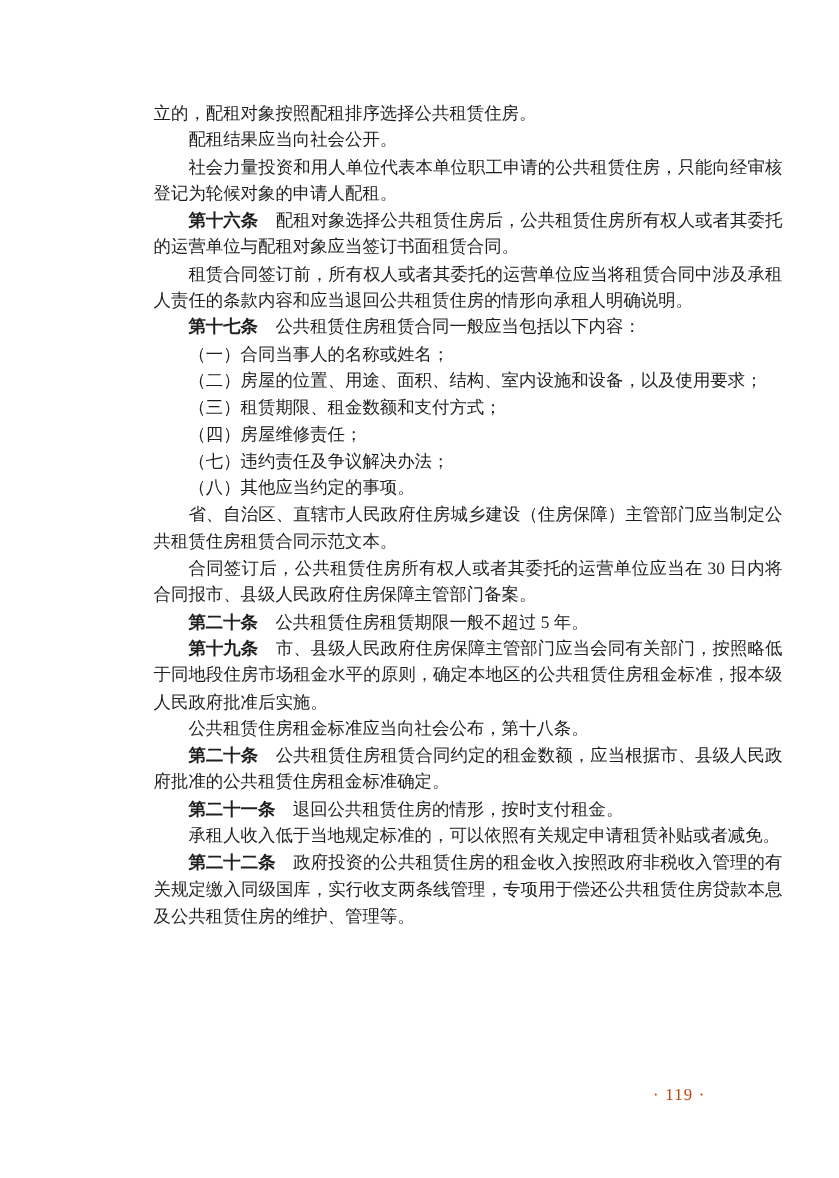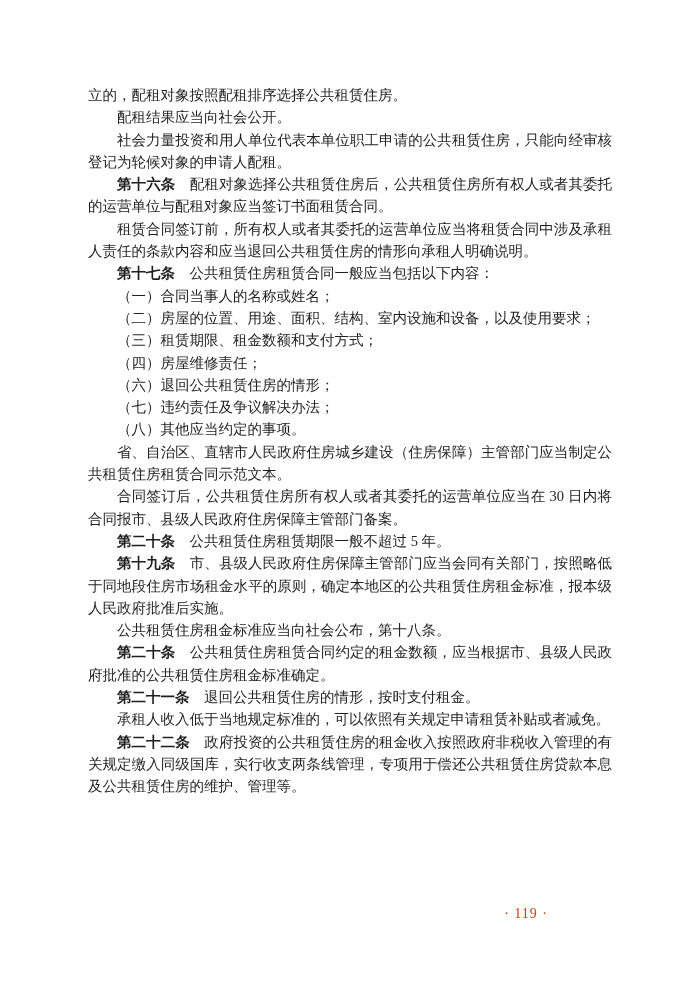--- a/index.html
+++ b/index.html
@@ -12,20 +12,21 @@
     background: #ffffff;
     overflow: hidden;
   }
   .page {
     position: relative;
     width: 645px;
     height: 982px;
     background: #ffffff;
     font-family: "Liberation Serif", serif;
     color: #1f1f1f;
+    margin-left: 40px;
   }
   .document-body {
     position: absolute;
     left: 88px;
     top: 84px;
     width: 524px;
     font-size: 14.5px;
     line-height: 22.3px;
     text-align: justify;
     text-justify: inter-ideograph;
@@ -61,21 +62,20 @@
       <p class="para noindent"><span>立的，配租对象按照配租排序选择公共租赁住房。</span></p>
       <p class="para"><span>配租结果应当向社会公开。</span></p>
       <p class="para"><span>社会力量投资和用人单位代表本单位职工申请的公共租赁住房，只能向经审核登记为轮候对象的申请人配租。</span></p>
       <p class="para"><span class="article-num">第十六条</span><span>配租对象选择公共租赁住房后，公共租赁住房所有权人或者其委托的运营单位与配租对象应当签订书面租赁合同。</span></p>
       <p class="para"><span>租赁合同签订前，所有权人或者其委托的运营单位应当将租赁合同中涉及承租人责任的条款内容和应当退回公共租赁住房的情形向承租人明确说明。</span></p>
       <p class="para"><span class="article-num">第十七条</span><span>公共租赁住房租赁合同一般应当包括以下内容：</span></p>
       <p class="para"><span>（一）合同当事人的名称或姓名；</span></p>
       <p class="para"><span>（二）房屋的位置、用途、面积、结构、室内设施和设备，以及使用要求；</span></p>
       <p class="para"><span>（三）租赁期限、租金数额和支付方式；</span></p>
       <p class="para"><span>（四）房屋维修责任；</span></p>
-      <p class="para"><span>（六）退回公共租赁住房的情形；</span></p>
       <p class="para"><span>（七）违约责任及争议解决办法；</span></p>
       <p class="para"><span>（八）其他应当约定的事项。</span></p>
       <p class="para"><span>省、自治区、直辖市人民政府住房城乡建设（住房保障）主管部门应当制定公共租赁住房租赁合同示范文本。</span></p>
       <p class="para"><span>合同签订后，公共租赁住房所有权人或者其委托的运营单位应当在 30 日内将合同报市、县级人民政府住房保障主管部门备案。</span></p>
       <p class="para"><span class="article-num">第二十条</span><span>公共租赁住房租赁期限一般不超过 5 年。</span></p>
       <p class="para"><span class="article-num">第十九条</span><span>市、县级人民政府住房保障主管部门应当会同有关部门，按照略低于同地段住房市场租金水平的原则，确定本地区的公共租赁住房租金标准，报本级人民政府批准后实施。</span></p>
       <p class="para"><span>公共租赁住房租金标准应当向社会公布，第十八条。</span></p>
       <p class="para"><span class="article-num">第二十条</span><span>公共租赁住房租赁合同约定的租金数额，应当根据市、县级人民政府批准的公共租赁住房租金标准确定。</span></p>
       <p class="para"><span class="article-num">第二十一条</span><span>退回公共租赁住房的情形，按时支付租金。</span></p>
       <p class="para"><span>承租人收入低于当地规定标准的，可以依照有关规定申请租赁补贴或者减免。</span></p>

